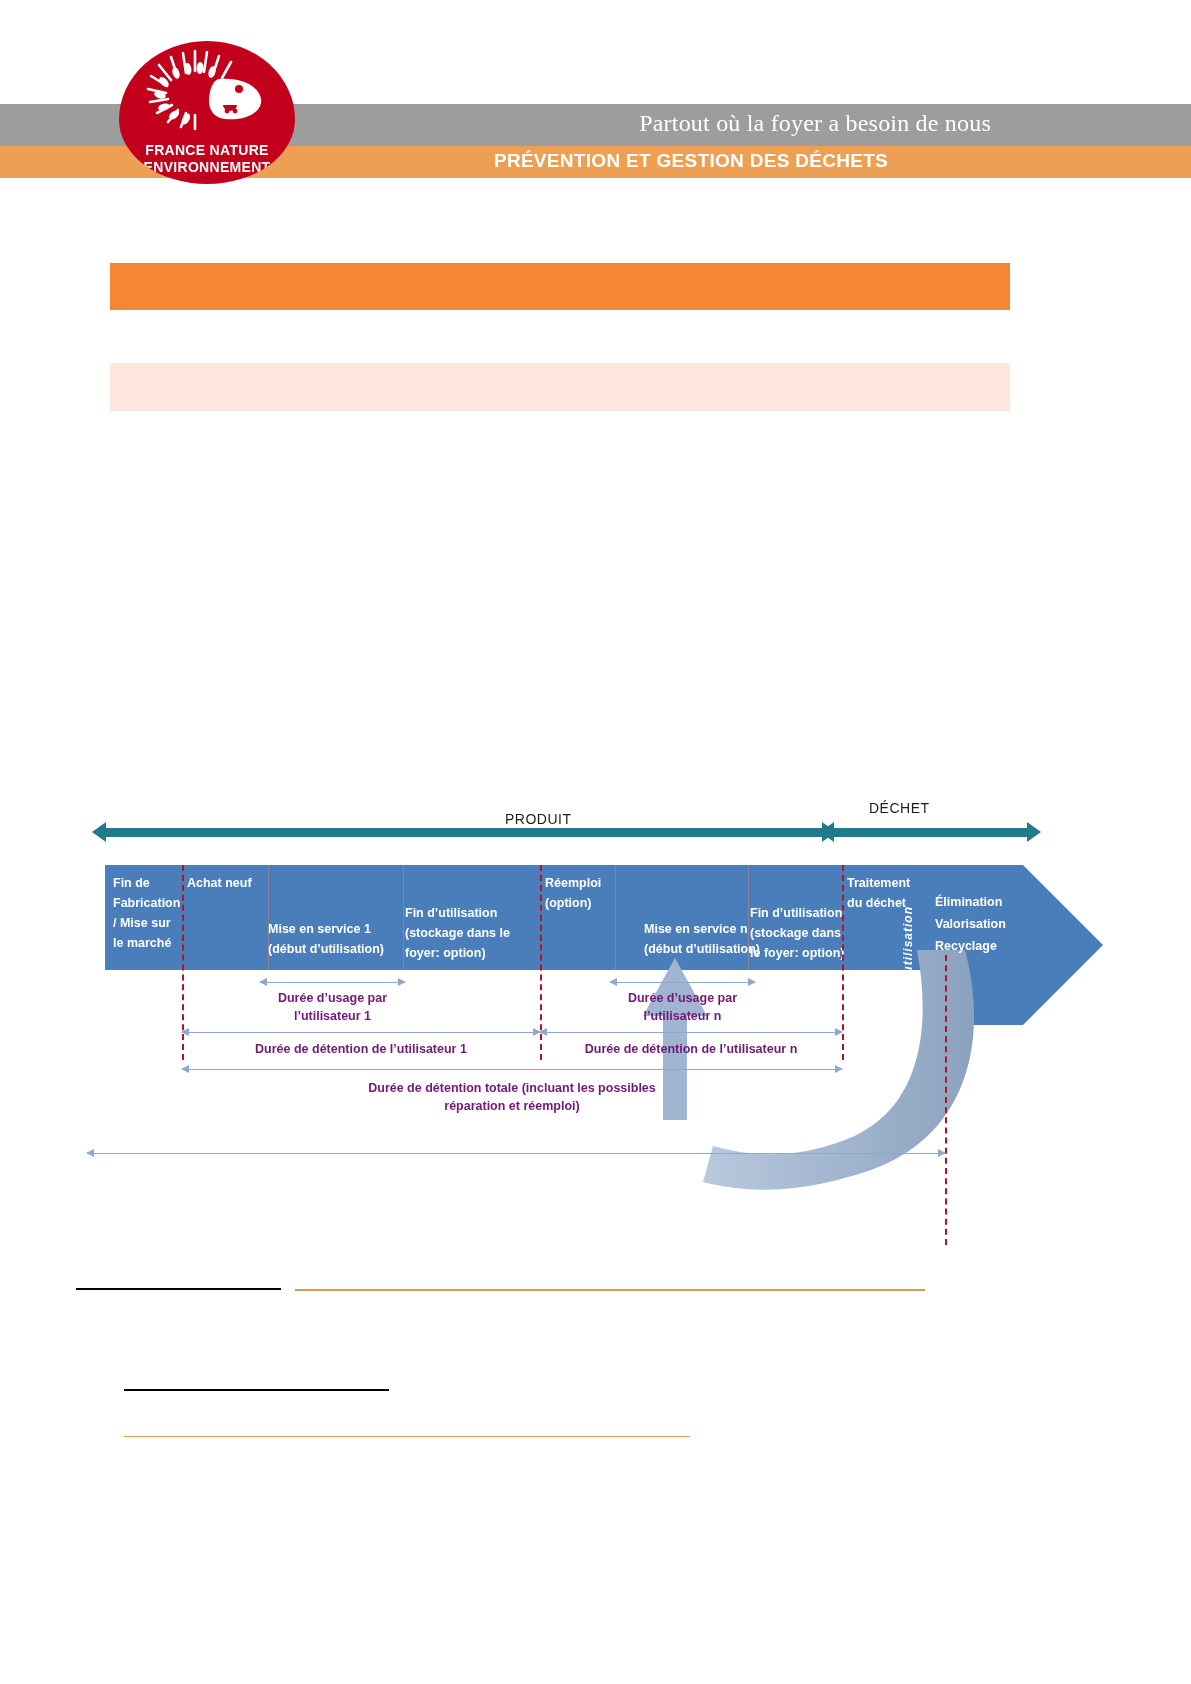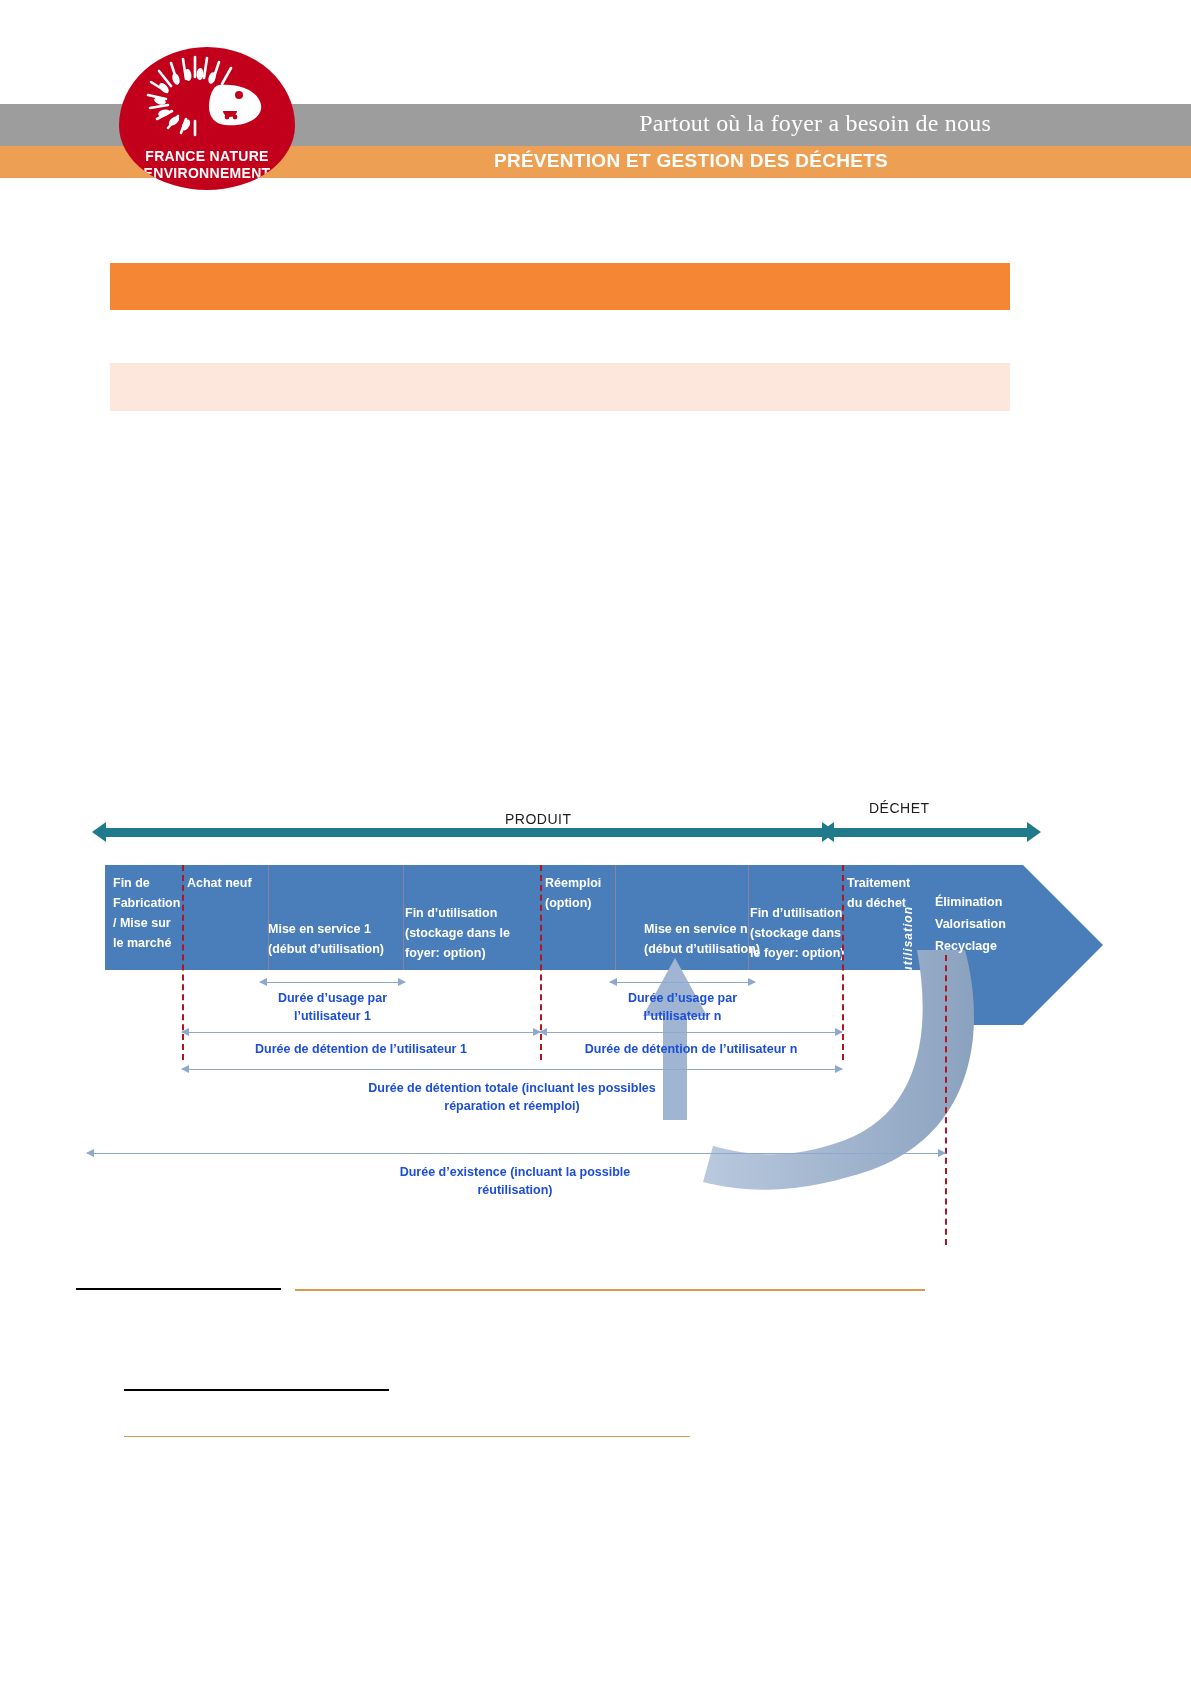--- a/index.html
+++ b/index.html
@@ -21,21 +21,21 @@
     white-space:nowrap;
   }
   #header-subtitle{
     position:absolute;right:200px;top:150px;width:600px;
     text-align:center;color:#ffffff;font-size:19px;font-weight:bold;
     letter-spacing:.3px;white-space:nowrap;
   }
 
   
   #logo{
-    position:absolute;left:119px;top:47px;width:176px;height:143px;
+    position:absolute;left:119px;top:41px;width:176px;height:143px;
     background:#c3001b;border-radius:50% 50% 50% 50%/55% 55% 45% 45%;
     overflow:hidden;
   }
   #logo-mark{position:absolute;left:0;top:8px;width:176px;height:84px;}
   #logo-text{
     position:absolute;left:0;bottom:8px;width:176px;text-align:center;
     color:#ffffff;font-weight:bold;font-size:14px;line-height:17px;letter-spacing:.3px;
   }
 
   
@@ -80,21 +80,21 @@
     font-style:italic;letter-spacing:1px;
     transform:rotate(-90deg);transform-origin:left top;white-space:nowrap;
   }
 
   
   .m-arrow{position:absolute;height:1px;background:#8fa9cd;}
   .m-arrow::before{content:"";position:absolute;left:-1px;top:-4px;width:0;height:0;
     border-top:4.5px solid transparent;border-bottom:4.5px solid transparent;border-right:8px solid #8fa9cd;}
   .m-arrow::after{content:"";position:absolute;right:-1px;top:-4px;width:0;height:0;
     border-top:4.5px solid transparent;border-bottom:4.5px solid transparent;border-left:8px solid #8fa9cd;}
-  .m-label{position:absolute;text-align:center;font-size:12.5px;font-weight:bold;color:#1d4ed8;line-height:18px;}
+  .m-label{position:absolute;text-align:center;font-size:12.5px;font-weight:bold;color:#701a75;line-height:18px;}
 
   
   #rule-black-1{position:absolute;left:76px;top:1288px;width:205px;height:2px;background:#000000;}
   #rule-orange-1{position:absolute;left:295px;top:1289px;width:630px;height:1.5px;background:#d79a4e;}
   #rule-black-2{position:absolute;left:124px;top:1389px;width:265px;height:1.6px;background:#000000;}
   #rule-orange-2{position:absolute;left:124px;top:1436px;width:566px;height:1.4px;background:#d79a4e;}
 </style>
 </head>
 <body>
 
@@ -234,21 +234,19 @@
   <div class="m-label" style="left:97px;top:245px;width:358px;">Durée de détention de l’utilisateur 1</div>
 
   <div class="m-arrow" style="left:455px;top:237px;width:302px;"></div>
   <div class="m-label" style="left:455px;top:245px;width:302px;">Durée de détention de l’utilisateur n</div>
 
   <div class="m-arrow" style="left:97px;top:274px;width:660px;"></div>
   <div class="m-label" style="left:197px;top:284px;width:460px;white-space:pre-line;">Durée de détention totale (incluant les possibles
 réparation et réemploi)</div>
 
   <div class="m-arrow" style="left:2px;top:358px;width:858px;"></div>
-  <div class="m-label" style="left:200px;top:368px;width:460px;white-space:pre-line;">Durée d’existence (incluant la possible
-réutilisation)</div>
 
 </div>
 
 <div id="rule-black-1"></div>
 <div id="rule-orange-1"></div>
 <div id="rule-black-2"></div>
 <div id="rule-orange-2"></div>
 
 </body></html>

